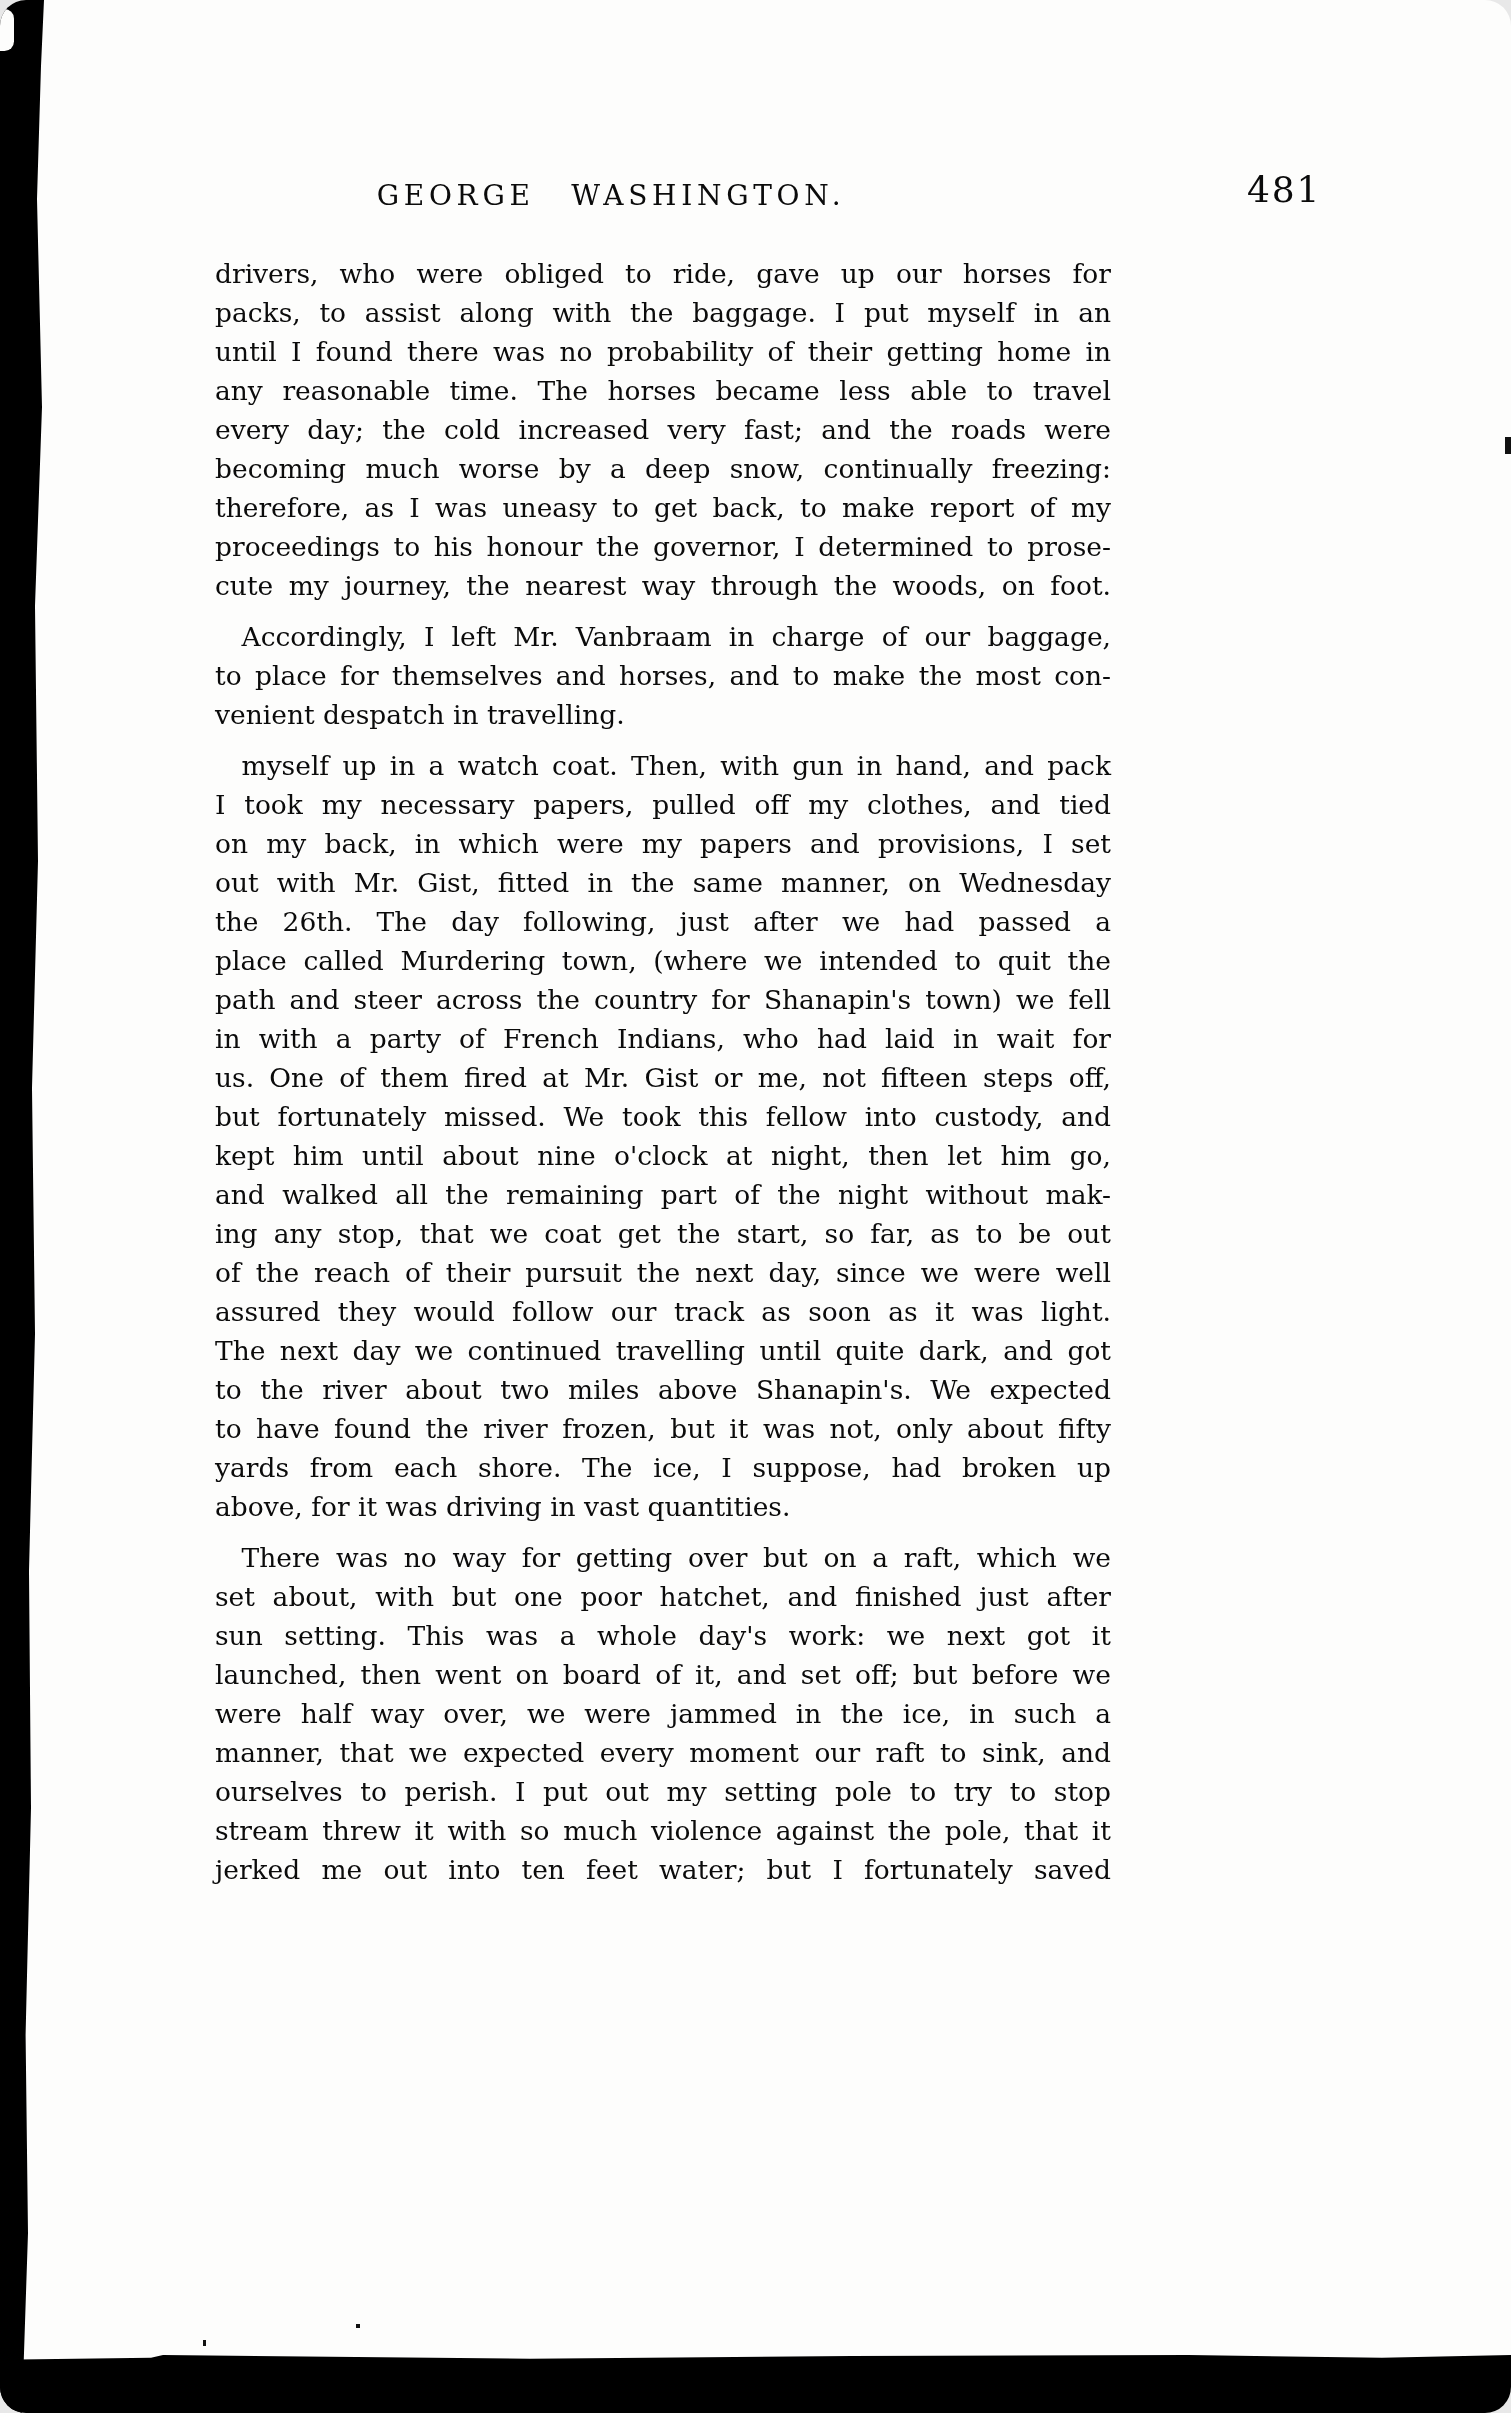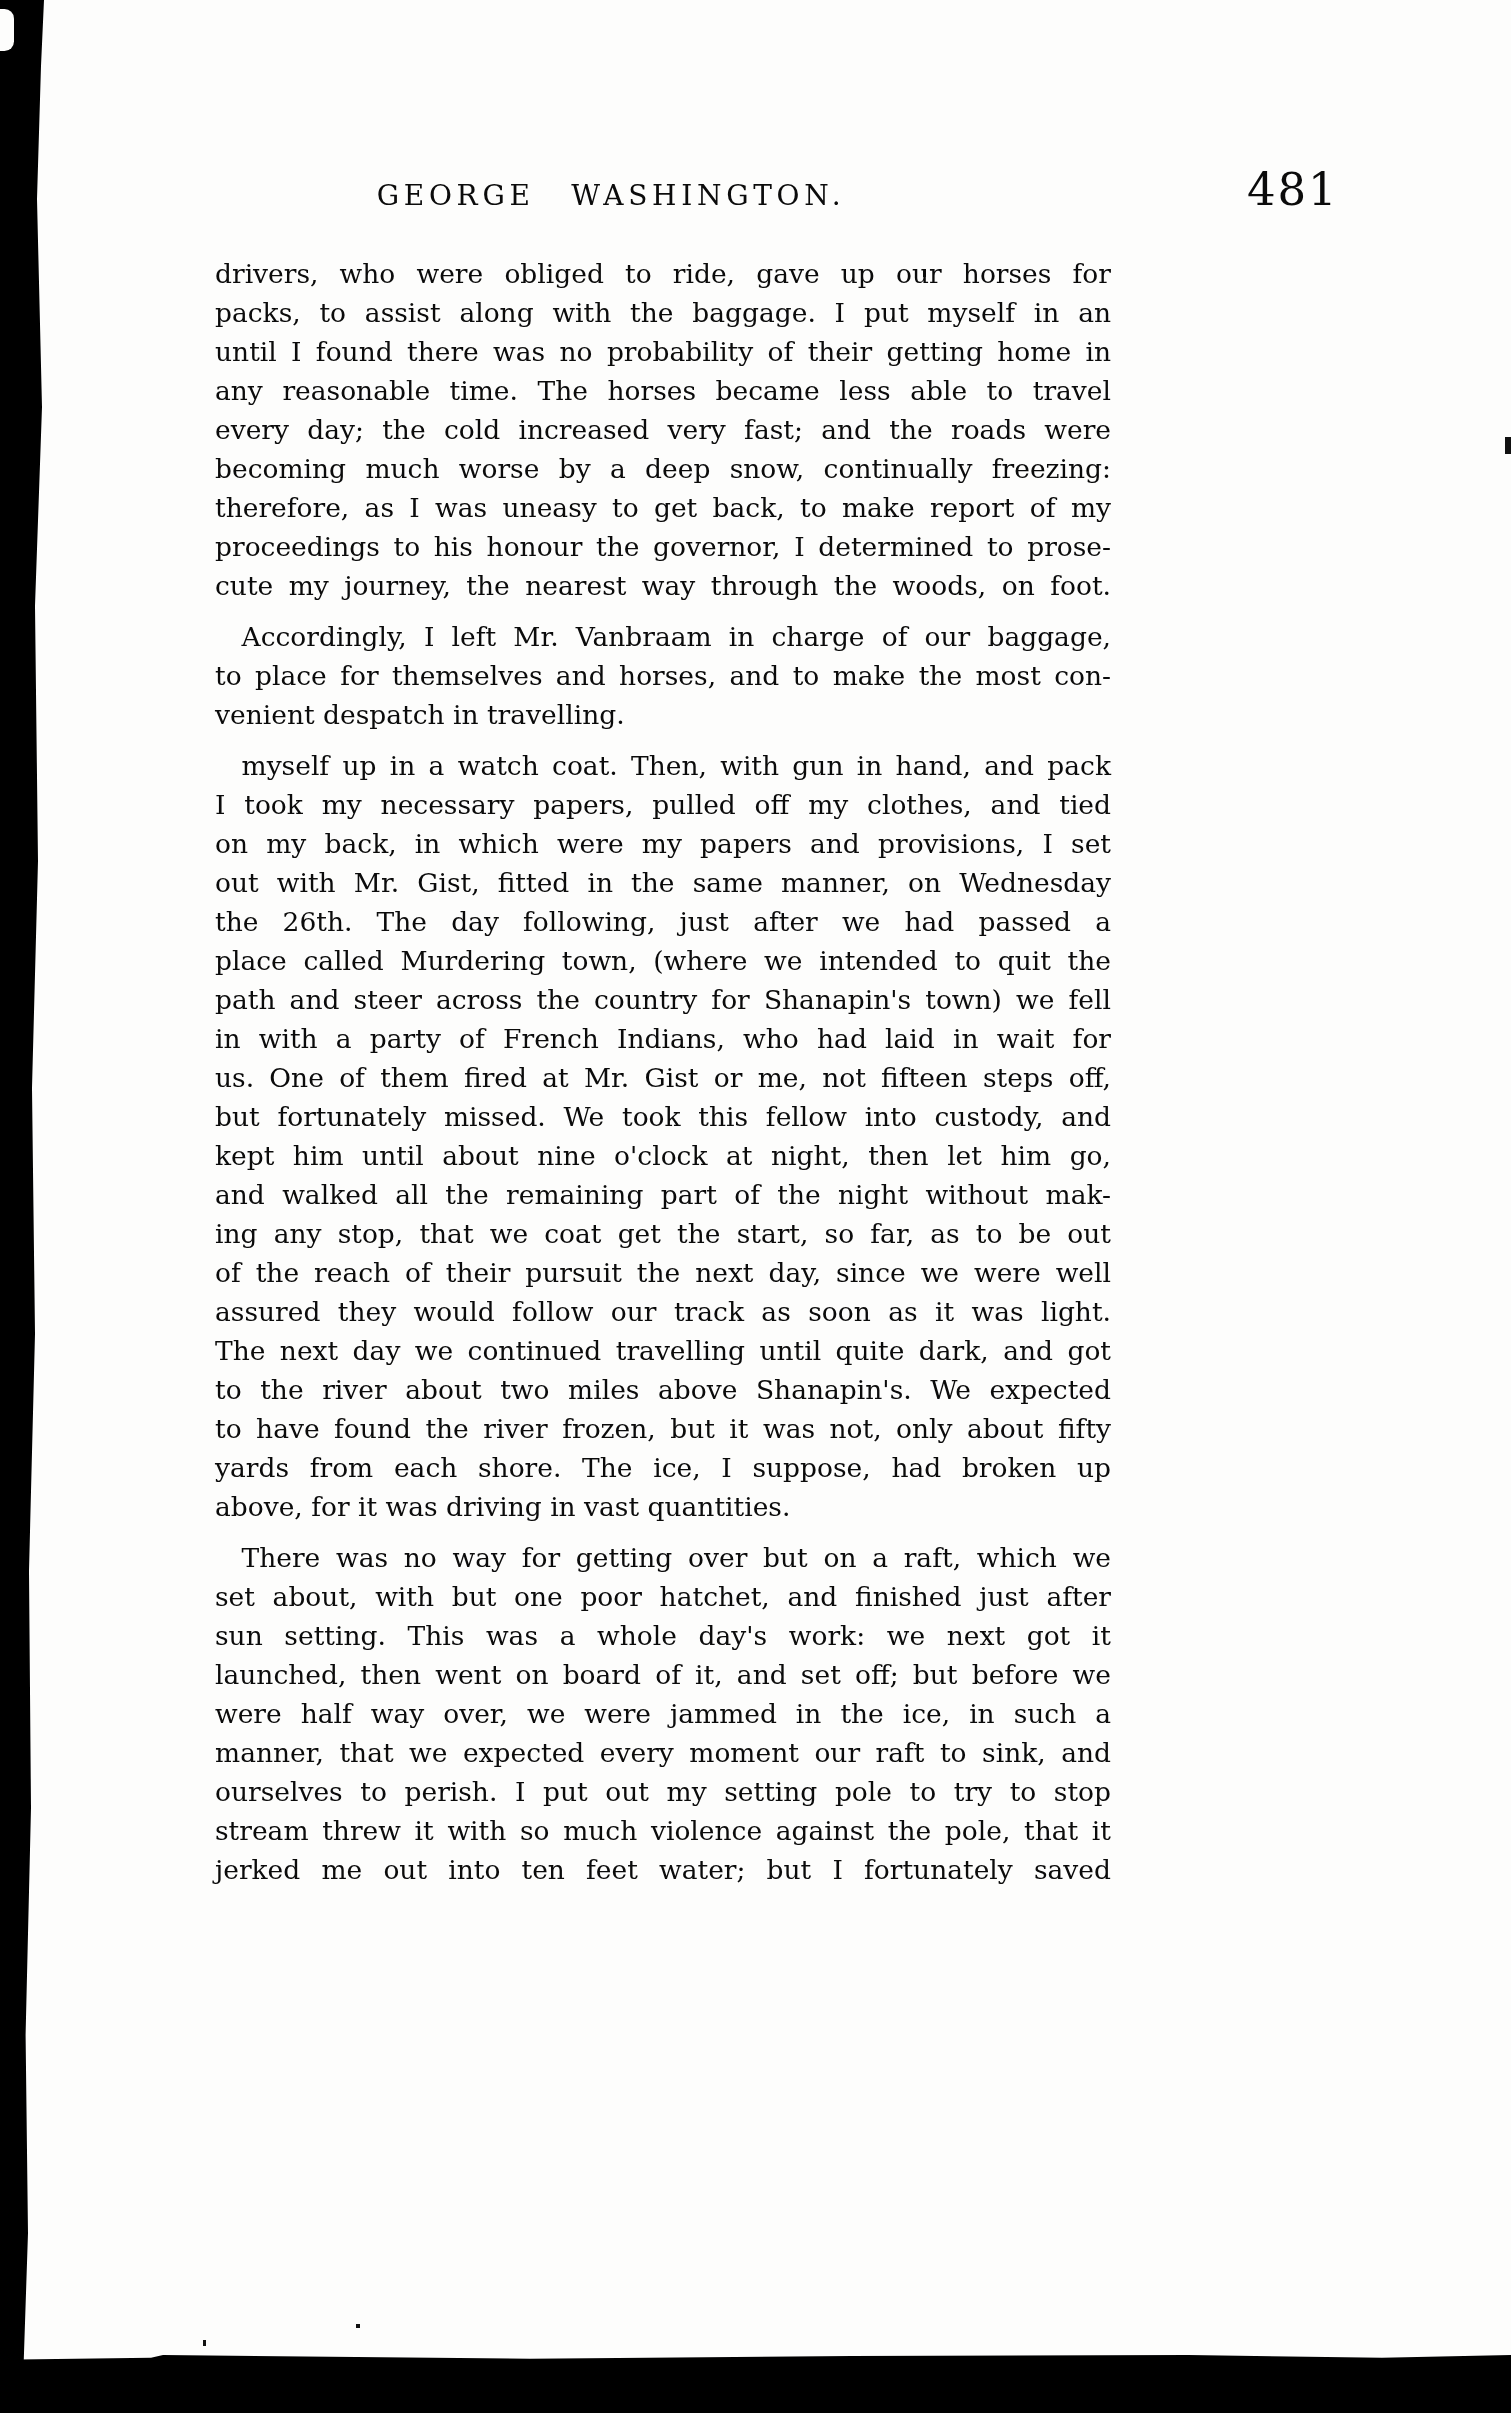--- a/index.html
+++ b/index.html
@@ -7,20 +7,21 @@
     width: 1511px; height: 2413px;
     background: #e8e8e8;
     font-family: "DejaVu Serif", "Liberation Serif", serif;
   }
   .page {
     position: relative;
     width: 1511px; height: 2413px;
     background: #fdfdfc;
     overflow: hidden;
     color: #0b0b0b;
+    border-radius: 26px;
   }
   
   .scan-left-band {
     position: absolute; left: 0; top: 0;
     width: 47px; height: 2413px;
     background: #000;
     clip-path: polygon(0 0, 44px 0, 41px 66px, 37px 199px, 42px 407px,
       35px 606px, 38px 861px, 32px 1088px, 35px 1334px, 29px 1571px,
       31px 1808px, 25.6px 2035px, 28px 2233px, 22px 2413px, 0 2413px);
   }
@@ -44,21 +45,21 @@
 
   .running-head {
     position: absolute; left: 151px; top: 180px; width: 920px;
     text-align: center;
     font-size: 28px; line-height: 32px;
     letter-spacing: 4.7px; word-spacing: 23px;
     white-space: nowrap;
   }
   .folio {
     position: absolute; left: 1247px; top: 171px;
-    font-size: 45px; line-height: 38px;
+    font-size: 36px; line-height: 38px;
     letter-spacing: 1.9px;
   }
   .text-block {
     position: absolute; left: 203px; top: 242px; width: 920px;
     font-size: 26.5px; line-height: 39px;
   }
   .para { margin: 12px; }
   .line {
     text-align: justify;
     -moz-text-align-last: justify;

